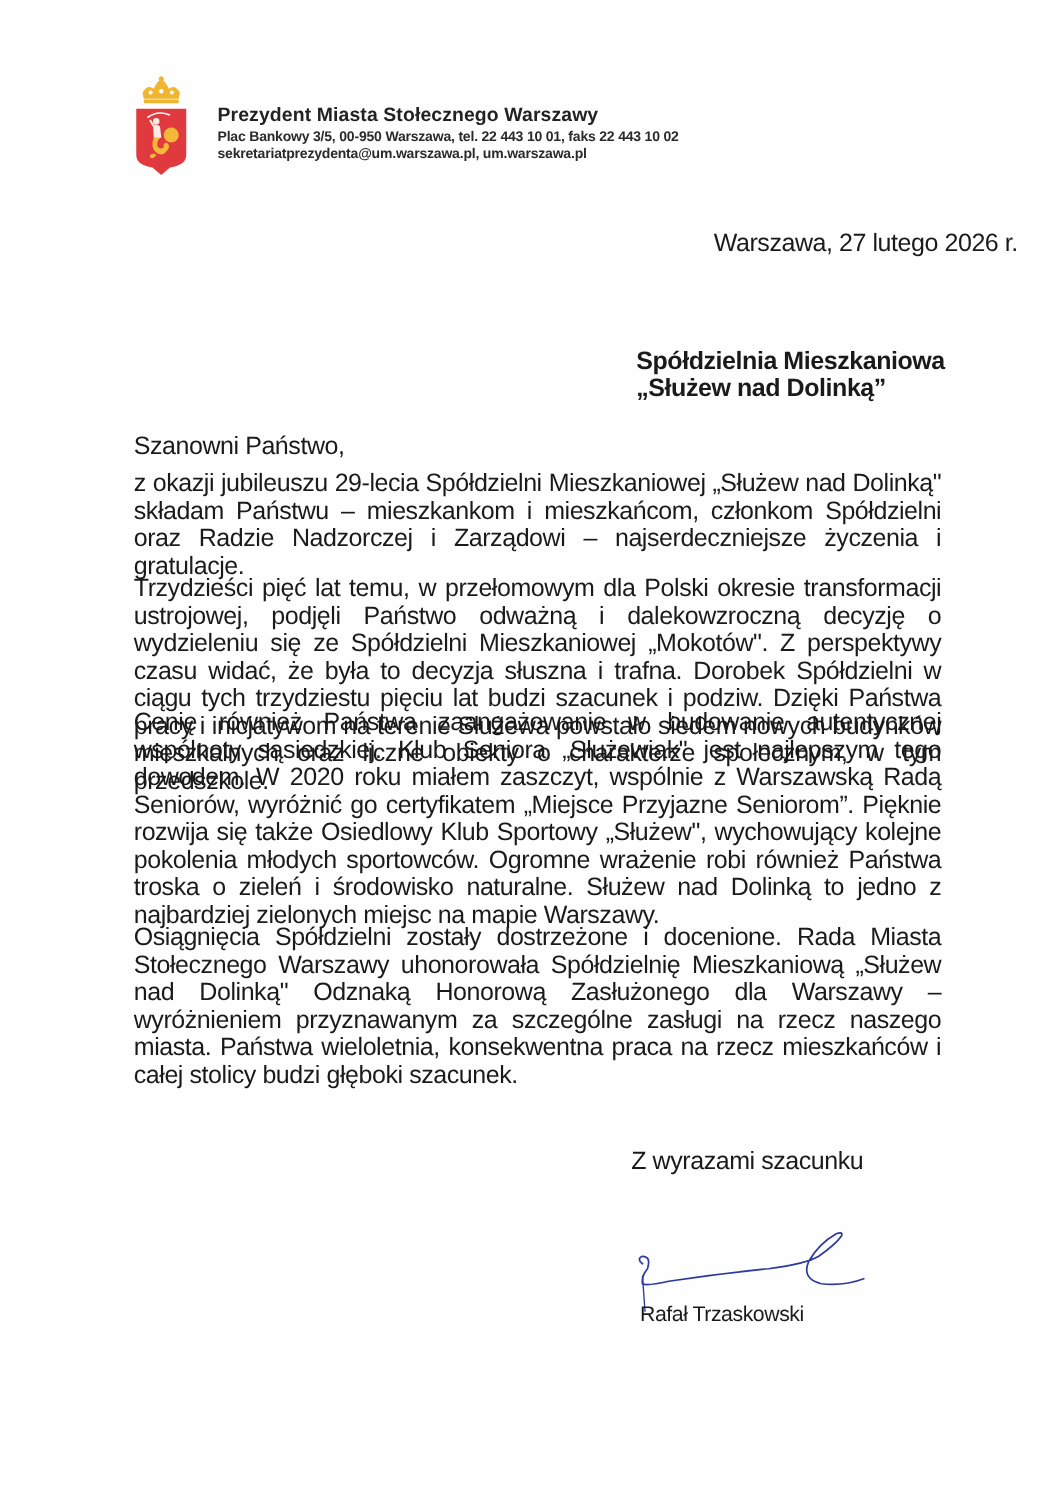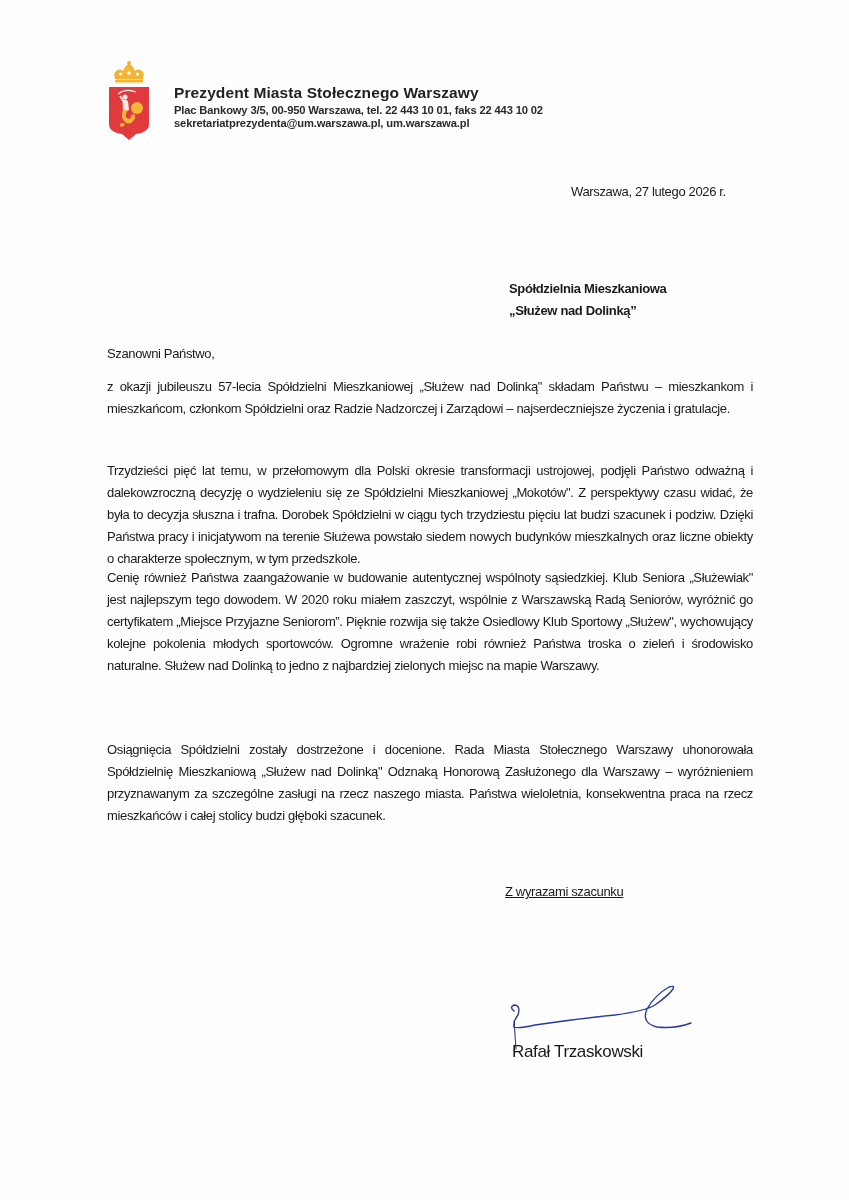--- a/index.html
+++ b/index.html
@@ -17,40 +17,40 @@
       white-space: nowrap;
     }
     .lh-addr, .lh-mail {
       position: absolute; left: 174px; font-size: 11.2px; color: #2a2a2a; white-space: nowrap;
       letter-spacing: -0.15px;
       font-weight: bold;
     }
     .lh-addr { top: 104px; }
     .lh-mail { top: 117px; }
 
-    .body-font { font-size: 13px; letter-spacing: -0.35px; }
+    .body-font { font-size: 20px; letter-spacing: -0.35px; }
 
     .date { position: absolute; left: 571px; top: 184px; white-space: nowrap; }
 
     .recipient { position: absolute; left: 509px; top: 262px; font-weight: bold; line-height: 22px; margin-top: 16px; }
     .recipient div { white-space: nowrap; }
 
     .salutation { position: absolute; left: 107px; top: 346px; white-space: nowrap; }
 
     .para {
       position: absolute; left: 107px; width: 646px;
       line-height: 22px; text-align: justify; text-align-last: left;
     }
     .p1 { top: 376px; }
     .p2 { top: 460px; }
     .p3 { top: 567px; }
     .p4 { top: 739px; }
     .p5 { top: 834px; }
 
-    .closing { position: absolute; left: 505px; top: 884px; white-space: nowrap; text-decoration: underline; }
+    .closing { position: absolute; left: 505px; top: 918px; white-space: nowrap; }
     .signature { position: absolute; left: 505px; top: 983px; width: 195px; height: 70px; }
     .signer { position: absolute; left: 512px; top: 1042px; white-space: nowrap; font-size: 17px; }
   </style>
 </head>
 <body>
 
 <div class="page">
 
   <svg class="logo" viewBox="0 0 46 82" xmlns="http://www.w3.org/2000/svg">
 
@@ -87,21 +87,21 @@
 
   <div class="date body-font">Warszawa, 27 lutego 2026 r.</div>
 
   <div class="recipient body-font">
     <div>Spółdzielnia Mieszkaniowa</div>
     <div>„Służew nad Dolinką”</div>
   </div>
 
   <div class="salutation body-font">Szanowni Państwo,</div>
 
-  <div class="para p1 body-font">z okazji jubileuszu 57-lecia Spółdzielni Mieszkaniowej „Służew nad Dolinką" składam Państwu – mieszkankom i mieszkańcom, członkom Spółdzielni oraz Radzie Nadzorczej i Zarządowi – najserdeczniejsze życzenia i gratulacje.</div>
+  <div class="para p1 body-font">z okazji jubileuszu 29-lecia Spółdzielni Mieszkaniowej „Służew nad Dolinką" składam Państwu – mieszkankom i mieszkańcom, członkom Spółdzielni oraz Radzie Nadzorczej i Zarządowi – najserdeczniejsze życzenia i gratulacje.</div>
   <div class="para p2 body-font">Trzydzieści pięć lat temu, w przełomowym dla Polski okresie transformacji ustrojowej, podjęli Państwo odważną i dalekowzroczną decyzję o wydzieleniu się ze Spółdzielni Mieszkaniowej „Mokotów". Z perspektywy czasu widać, że była to decyzja słuszna i trafna. Dorobek Spółdzielni w ciągu tych trzydziestu pięciu lat budzi szacunek i podziw. Dzięki Państwa pracy i inicjatywom na terenie Służewa powstało siedem nowych budynków mieszkalnych oraz liczne obiekty o charakterze społecznym, w tym przedszkole.</div>
   <div class="para p3 body-font">Cenię również Państwa zaangażowanie w budowanie autentycznej wspólnoty sąsiedzkiej. Klub Seniora „Służewiak" jest najlepszym tego dowodem. W 2020 roku miałem zaszczyt, wspólnie z Warszawską Radą Seniorów, wyróżnić go certyfikatem „Miejsce Przyjazne Seniorom”. Pięknie rozwija się także Osiedlowy Klub Sportowy „Służew", wychowujący kolejne pokolenia młodych sportowców. Ogromne wrażenie robi również Państwa troska o zieleń i środowisko naturalne. Służew nad Dolinką to jedno z najbardziej zielonych miejsc na mapie Warszawy.</div>
   <div class="para p4 body-font">Osiągnięcia Spółdzielni zostały dostrzeżone i docenione. Rada Miasta Stołecznego Warszawy uhonorowała Spółdzielnię Mieszkaniową „Służew nad Dolinką" Odznaką Honorową Zasłużonego dla Warszawy – wyróżnieniem przyznawanym za szczególne zasługi na rzecz naszego miasta. Państwa wieloletnia, konsekwentna praca na rzecz mieszkańców i całej stolicy budzi głęboki szacunek.</div>
 
   <div class="closing body-font">Z wyrazami szacunku</div>
 
   <svg class="signature" viewBox="0 0 195 70" xmlns="http://www.w3.org/2000/svg">
     <path d="M9 28 Q4 24 9 22 Q16 22 13 32 Q8 38 9 44 Q12 46 30 42 Q70 36 110 32 Q140 28 150 22 Q164 12 168 6 Q170 2 164 4 Q150 12 142 26 Q136 40 152 44 Q170 46 186 40" fill="none" stroke="#2b3a9e" stroke-width="1.4" stroke-linecap="round" stroke-linejoin="round"></path>
     <path d="M9 38 L11 66" fill="none" stroke="#2b3a9e" stroke-width="1.1" stroke-linecap="round"></path>
   </svg>

